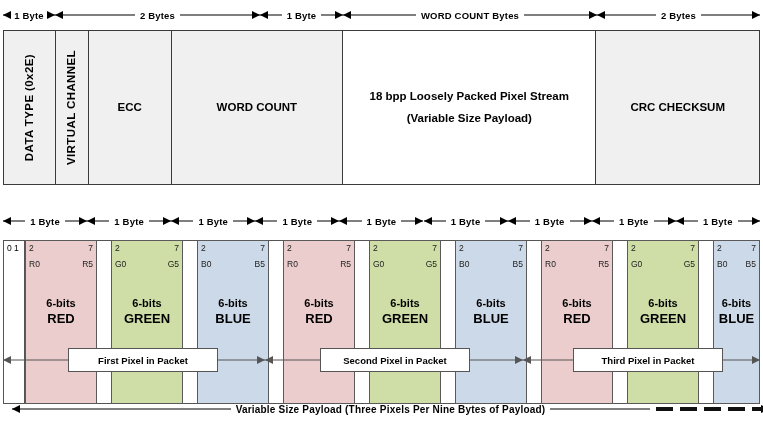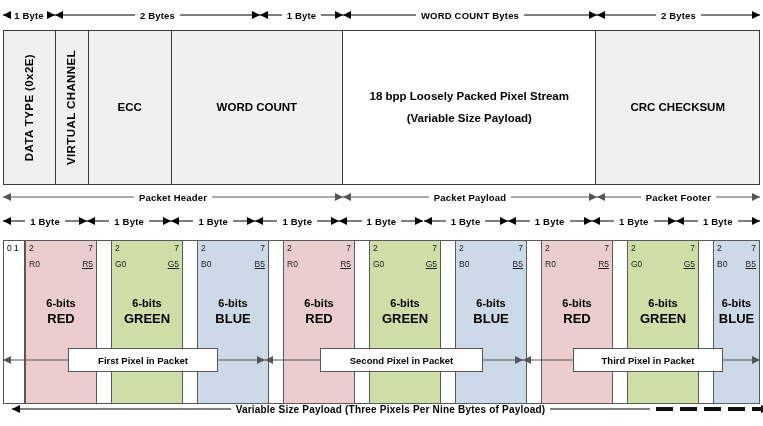--- a/index.html
+++ b/index.html
@@ -51,21 +51,21 @@
 
   
   #strip { position:absolute; left:3px; top:240px; height:140px; }
   .blk { position:absolute; top:0; height:164px; border:1.3px solid #555; }
   .blk.c { border-color:#5a5a5a; }
   .blk .bitnum { position:absolute; top:2px; font-size:8.5px; color:#222; }
   .blk .bitnum.a { left:3px; }
   .blk .bitnum.b { right:3px; }
   .blk .bitlab { position:absolute; top:18px; font-size:8.5px; color:#222; }
   .blk .bitlab.a { left:3px; }
-  .blk .bitlab.b { right:3px;text-decoration:underline; }
+  .blk .bitlab.b { right:3px; }
   .blk .ctr { position:absolute; left:0; right:0; top:56px;
               text-align:center; font-size:11px; font-weight:bold; line-height:1.25; }
   .blk.sep { background:#ffffff; border-left:none; border-right:none; }
   .blk.lead { background:#ffffff; }
   .blk.lead .bits01 { position:absolute; top:2px; left:3px; font-size:8.5px; }
 
   
   .pixlabel { position:absolute; height:24px; background:#fff;
               border:1.3px solid #555; display:flex; align-items:center;
               justify-content:center; z-index:6; }
@@ -132,40 +132,20 @@
         <div class="txt">
           <div>18 bpp Loosely Packed Pixel Stream</div>
           <div>(Variable Size Payload)</div>
         </div>
       </div>
       <div class="tcell" style="width: 163px; background: rgb(240, 240, 240);">
         <div class="txt">CRC CHECKSUM</div>
       </div>
     </div>
 
-  <div class="dimrow" id="sectiondims" style="left:0;top:188px;width:763px;">
-      <div class="seg" style="left: 3px; width: 340px; position: absolute;">
-        <div class="line grey"></div>
-        <div class="ah lg"></div>
-        <div class="ah rg"></div>
-        <div class="lbl">Packet Header</div>
-      </div>
-      <div class="seg" style="left: 343px; width: 254px; position: absolute;">
-        <div class="line grey"></div>
-        <div class="ah lg"></div>
-        <div class="ah rg"></div>
-        <div class="lbl">Packet Payload</div>
-      </div>
-      <div class="seg" style="left: 597px; width: 163px; position: absolute;">
-        <div class="line grey"></div>
-        <div class="ah lg"></div>
-        <div class="ah rg"></div>
-        <div class="lbl">Packet Footer</div>
-      </div>
-    </div>
 
   <div class="dimrow" id="bytedims" style="left:0;top:212px;width:763px;">
       <div class="seg" style="left: 3px; width: 84.1px; position: absolute;">
         <div class="line"></div>
         <div class="ah l"></div>
         <div class="ah r"></div>
         <div class="lbl">1 Byte</div>
       </div>
       <div class="seg" style="left: 87.1px; width: 84.1px; position: absolute;">
         <div class="line"></div>
@@ -332,21 +312,21 @@
       <div class="pixlabel" style="left: 68px; top: 348px; width: 150px;">
         <span>First Pixel in Packet</span>
       </div>
       <div class="dimrow" style="left: 265px; top: 351px; width: 258px;">
         <div class="seg" style="left: 0px; width: 258px; position: absolute;">
           <div class="line grey"></div>
           <div class="ah lg"></div>
           <div class="ah rg"></div>
         </div>
       </div>
-      <div class="pixlabel" style="left: 320px; top: 348px; width: 163px;">
+      <div class="pixlabel" style="left: 320px; top: 348px; width: 150px;">
         <span>Second Pixel in Packet</span>
       </div>
       <div class="dimrow" style="left: 523px; top: 351px; width: 237px;">
         <div class="seg" style="left: 0px; width: 237px; position: absolute;">
           <div class="line grey"></div>
           <div class="ah lg"></div>
           <div class="ah rg"></div>
         </div>
       </div>
       <div class="pixlabel" style="left: 573px; top: 348px; width: 150px;">

